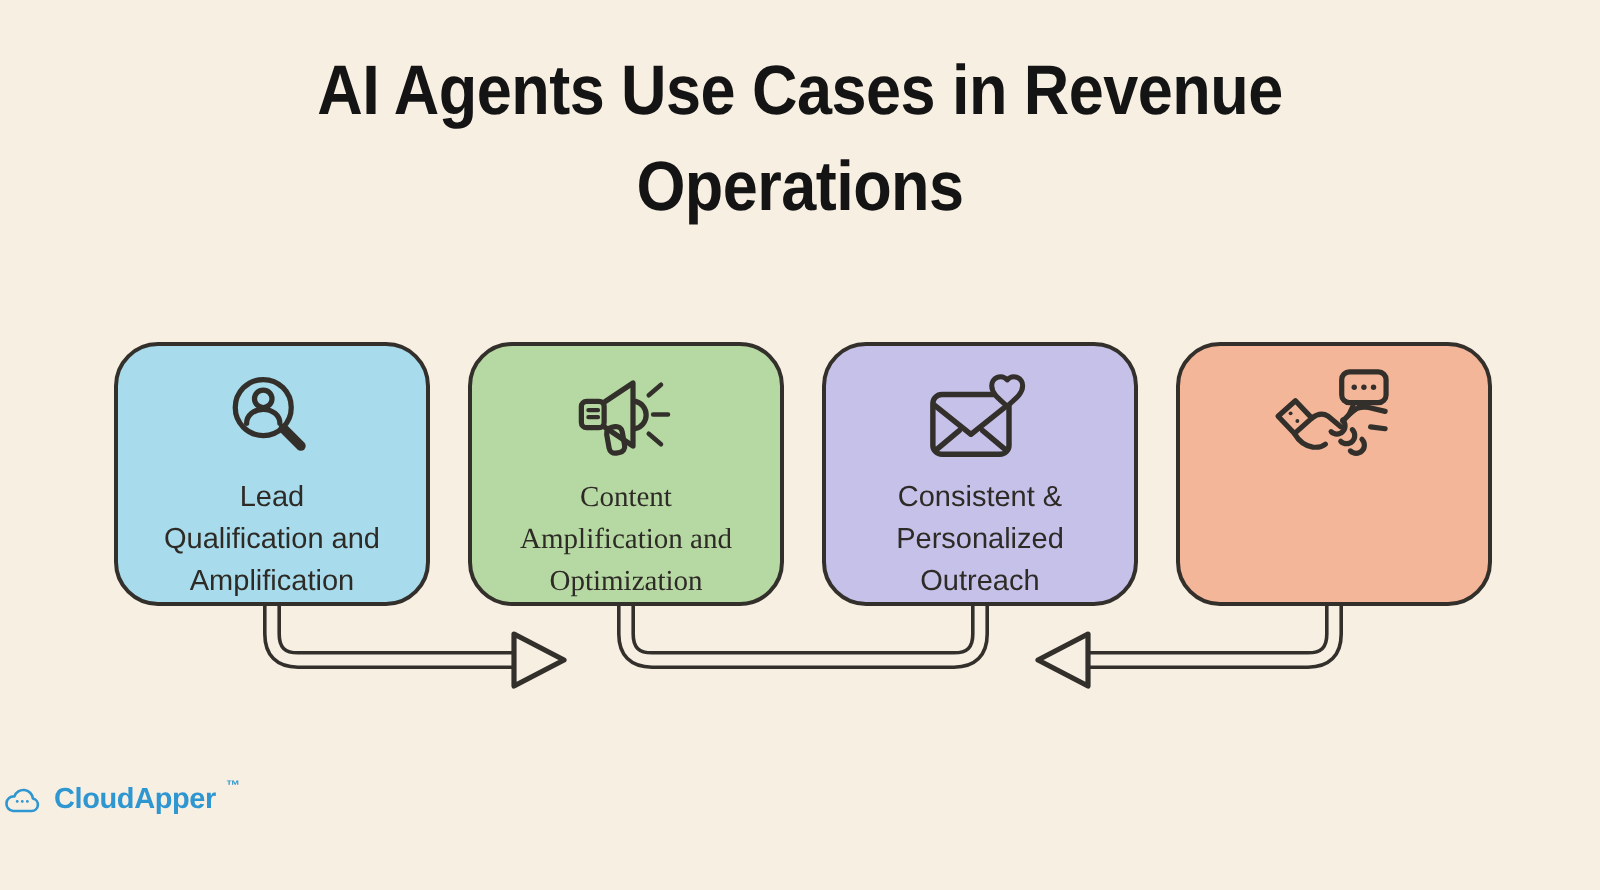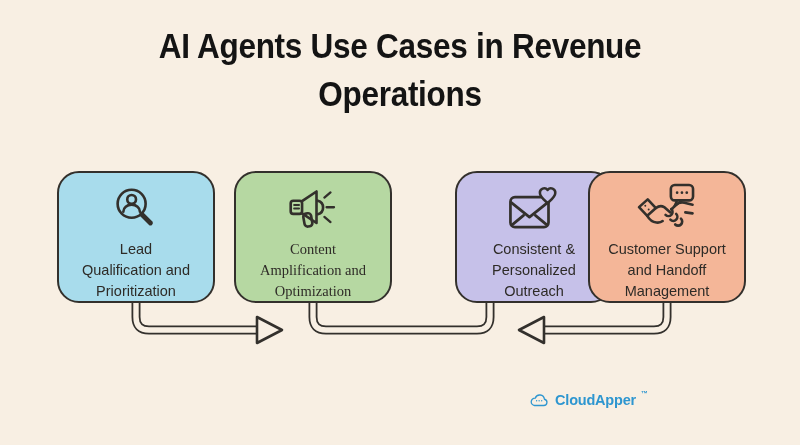--- a/index.html
+++ b/index.html
@@ -34,21 +34,21 @@
   .card-label{
     margin-top:2px;padding:0 6px;font-size:14.5px;line-height:21px;
     text-align:center;color:var(--text);white-space:pre-line;
   }
   .line-icon *{stroke:var(--ink);fill:none;stroke-width:3;stroke-linecap:round;stroke-linejoin:round;}
   .line-icon .dot{fill:var(--ink);stroke:none;}
   .logo-icon *{stroke:var(--logo);fill:none;stroke-width:1.9;stroke-linecap:round;stroke-linejoin:round;}
   .logo-icon .dot{fill:var(--logo);stroke:none;}
   .logo{
     position:absolute;top:389px;left:0;width:648px;height:22px;z-index:2;
-    display:flex;align-items:center;justify-content:flex-end;gap:5px;
+    display:flex;align-items:center;justify-content:flex-start;gap:5px;
   }
   .brand{font-size:14.5px;font-weight:bold;color:var(--logo);letter-spacing:-0.2px;}
   .tm{font-size:7px;font-weight:bold;color:var(--logo);align-self:flex-start;margin-top:1px;}
 </style>
 </head>
 <body>
 
 <div class="stage">
 
   <h1 class="title">AI Agents Use Cases in Revenue
@@ -75,40 +75,40 @@
     <div class="card-icon">
       <svg class="line-icon" width="56" height="56" viewBox="0 0 64 64">
         <circle cx="27" cy="26" r="16"></circle>
         <circle cx="27" cy="21" r="5"></circle>
         <path d="M17.5 35 a9.5 8 0 0 1 19 0"></path>
         <path d="M38.5 38 L48.5 48" style="stroke-width:5.5"></path>
       </svg>
     </div>
     <div class="card-label">Lead
 Qualification and
-Prioritization</div>
+Amplification</div>
   </div>
 
   <div class="card" style="left: 234px; background: rgb(182, 216, 162); font-family: Liberation Serif, serif;">
     <div class="card-icon">
       <svg class="line-icon" width="56" height="56" viewBox="0 0 64 64">
         <rect x="6.5" y="22.5" width="13" height="15" rx="3"></rect>
         <path d="M10.5 27.5 h5.5 M10.5 31.5 h5.5" style="stroke-width:2.4"></path>
         <path d="M19.5 23 L36 12 L36 48 L19.5 37"></path>
         <path d="M37.5 22.5 A8 8 0 0 1 37.5 38"></path>
         <rect x="21.5" y="37" width="9" height="15" rx="3.5" transform="rotate(-10 26 44)"></rect>
         <path d="M45 19 L52 13 M47.5 30 H56 M45 41 L52 47" style="stroke-width:2.6"></path>
       </svg>
     </div>
     <div class="card-label">Content
 Amplification and
 Optimization</div>
   </div>
 
-  <div class="card" style="left: 411px; background: rgb(198, 193, 233); margin-left: 44px;">
+  <div class="card" style="left: 411px; background: rgb(198, 193, 233);">
     <div class="card-icon">
       <svg class="line-icon" width="58" height="56" viewBox="0 0 64 60">
         <rect x="6" y="17" width="42" height="33" rx="5"></rect>
         <path d="M7 23 L27 39 L47 23"></path>
         <path d="M8.5 47 L20.5 37 M45.5 47 L33.5 37"></path>
         <path class="heart" d="M47 23.5 C42.5 19.5 38.5 16.6 38.5 12.4 A4.8 4.8 0 0 1 47 9 A4.8 4.8 0 0 1 55.5 12.4 C55.5 16.6 51.5 19.5 47 23.5 Z" style="stroke-width: 2.8; fill: rgb(198, 193, 233);"></path>
       </svg>
     </div>
     <div class="card-label">Consistent &amp;
 Personalized
@@ -128,23 +128,20 @@
         <circle class="dot" cx="13" cy="27.5" r="1"></circle>
         <path d="M20.5 26 Q25 22.5 29 25 L35.5 30.5" style="stroke-width:2.7"></path>
         <path d="M11.5 34 Q15 40 21 41 Q25 41.5 27.5 39.5" style="stroke-width:2.7"></path>
         <path d="M58.5 22.5 L50 20.5 Q44.5 19.5 41 23 L36.5 27.5" style="stroke-width:2.7"></path>
         <path d="M58.5 31.5 L51 30.5" style="stroke-width:2.7"></path>
         <path d="M36.5 27 A4 4 0 1 1 30.5 33" style="stroke-width:2.7"></path>
         <path d="M41.5 32 A4 4 0 1 1 35.5 38" style="stroke-width:2.7"></path>
         <path d="M46.5 37 A4 4 0 1 1 40.5 43" style="stroke-width:2.7"></path>
       </svg>
     </div>
-    <div class="card-label">Customer Support
-and Handoff
-Management</div>
   </div>
 
   <div class="logo">
     <svg class="logo-icon" width="22" height="16" viewBox="0 0 32 23">
       <path d="M9.5 19.5 h13.5 a4.6 4.6 0 0 0 .9 -9.1 a6.9 6.9 0 0 0 -13.4 -1.5 A5.3 5.3 0 0 0 9.5 19.5 Z"></path>
       <circle class="dot" cx="12.5" cy="12.5" r="1"></circle>
       <circle class="dot" cx="16.2" cy="12.5" r="1"></circle>
       <circle class="dot" cx="19.9" cy="12.5" r="1"></circle>
     </svg>
     <span class="brand">CloudApper</span>

